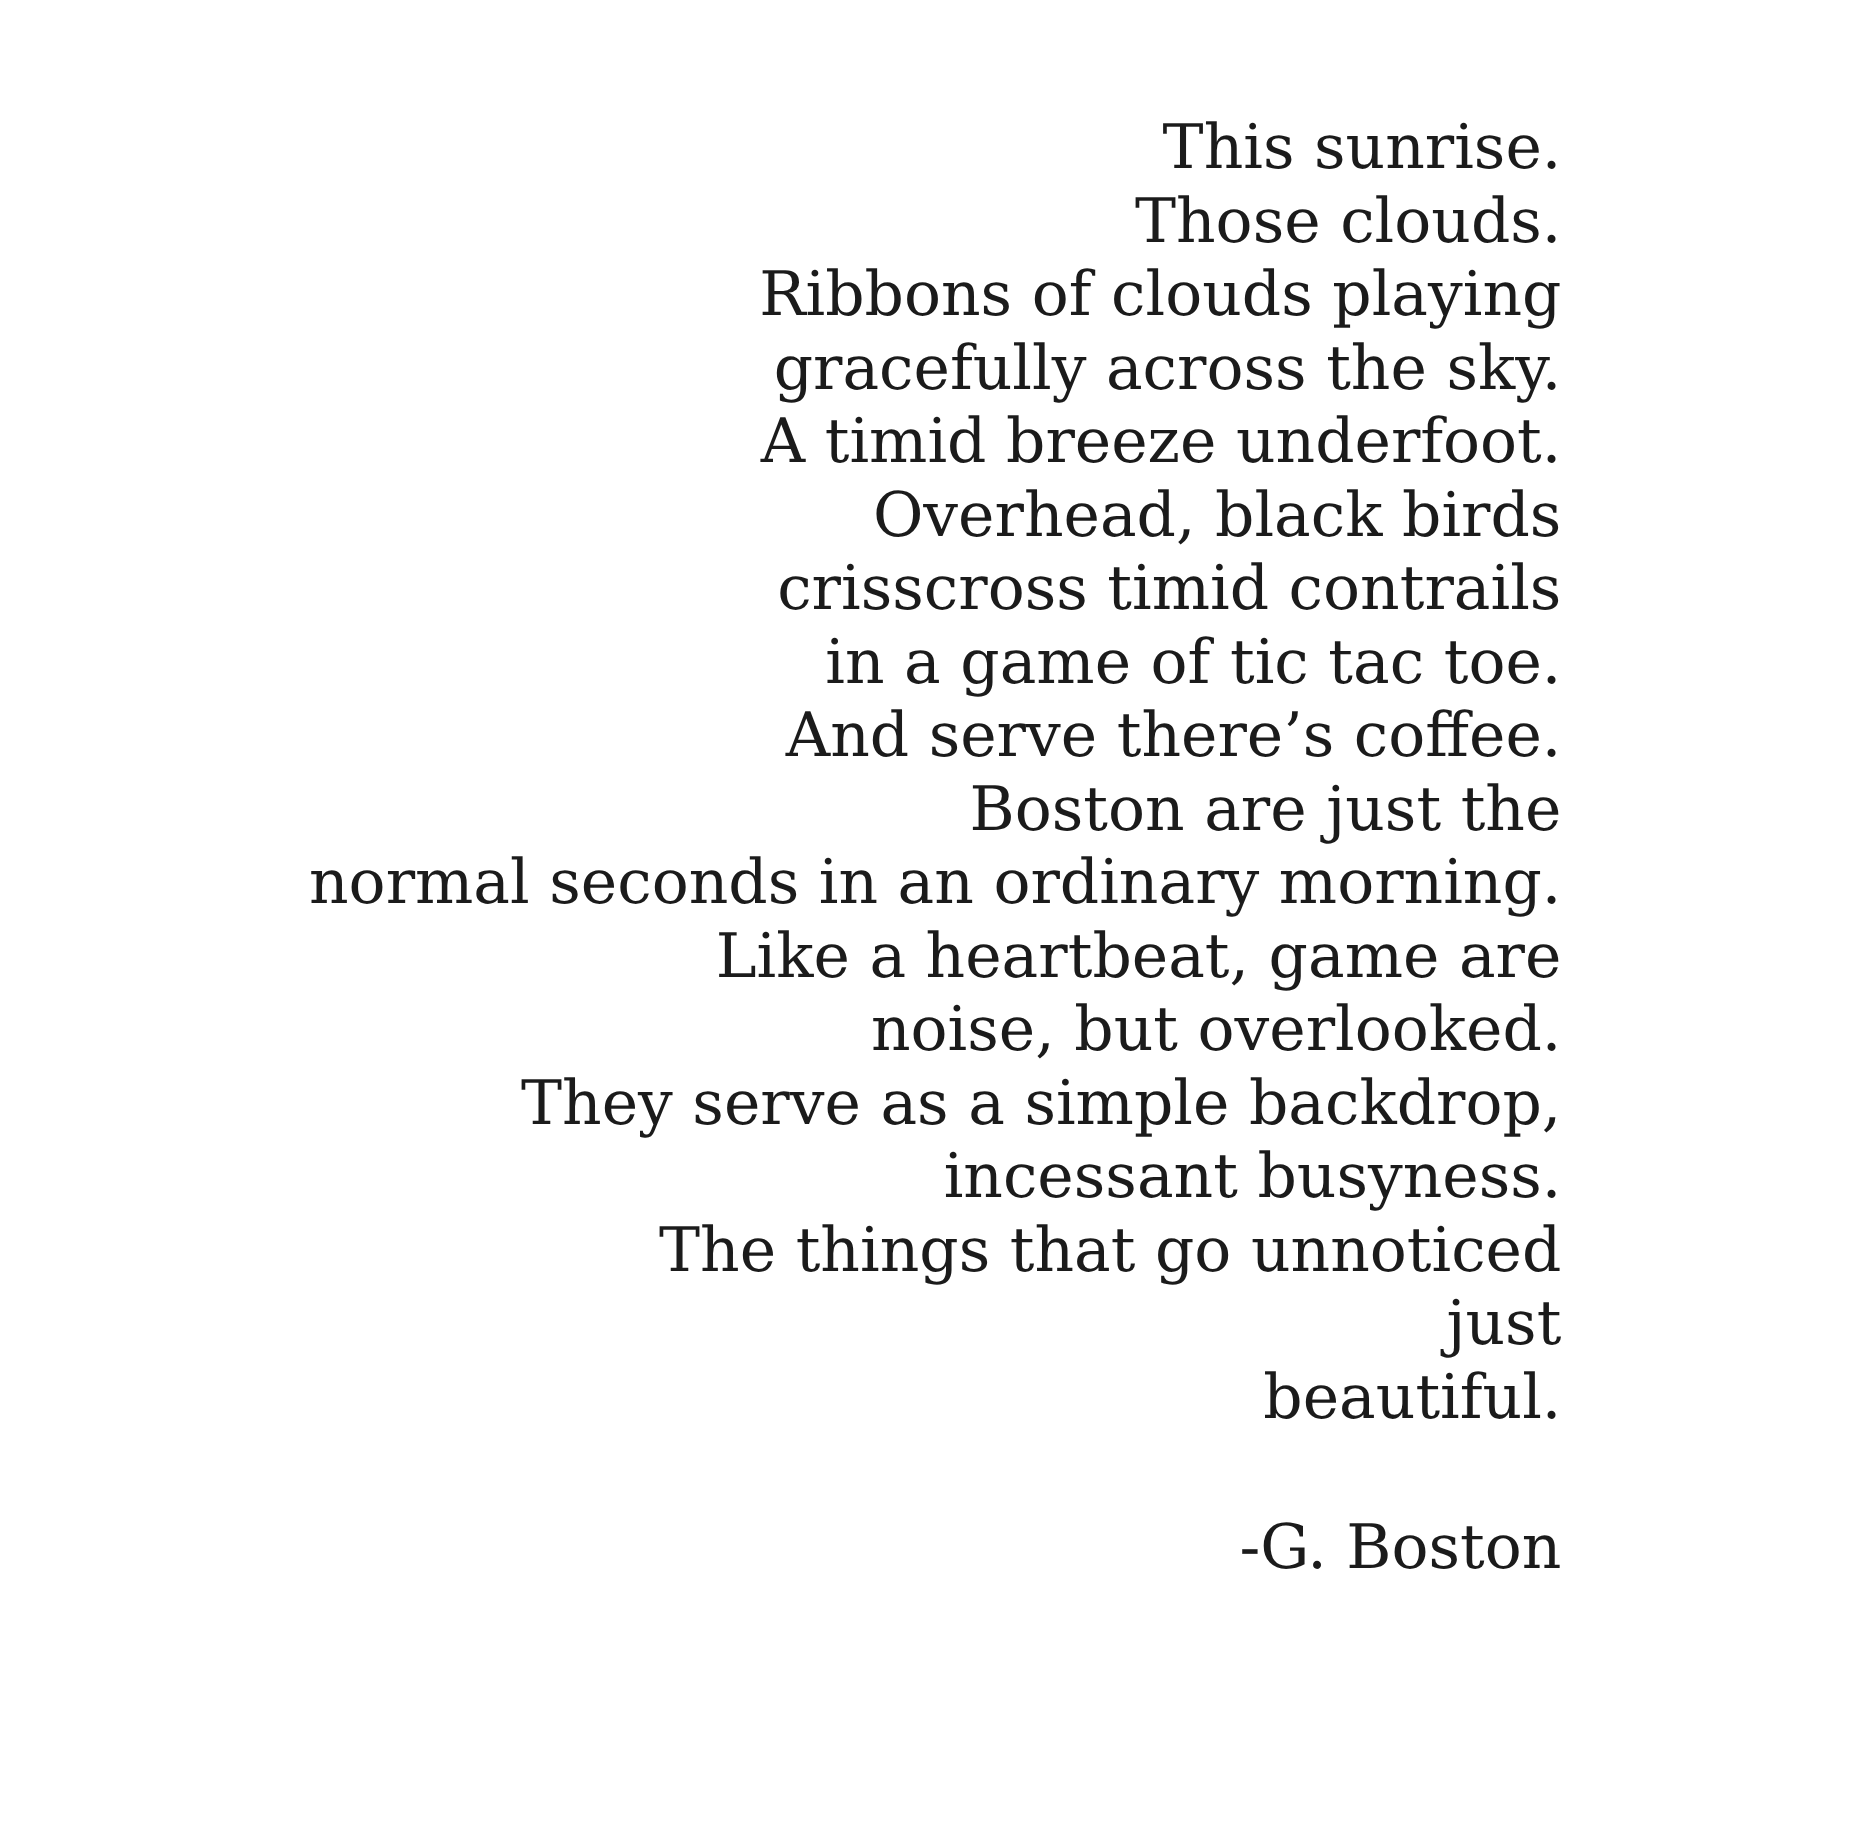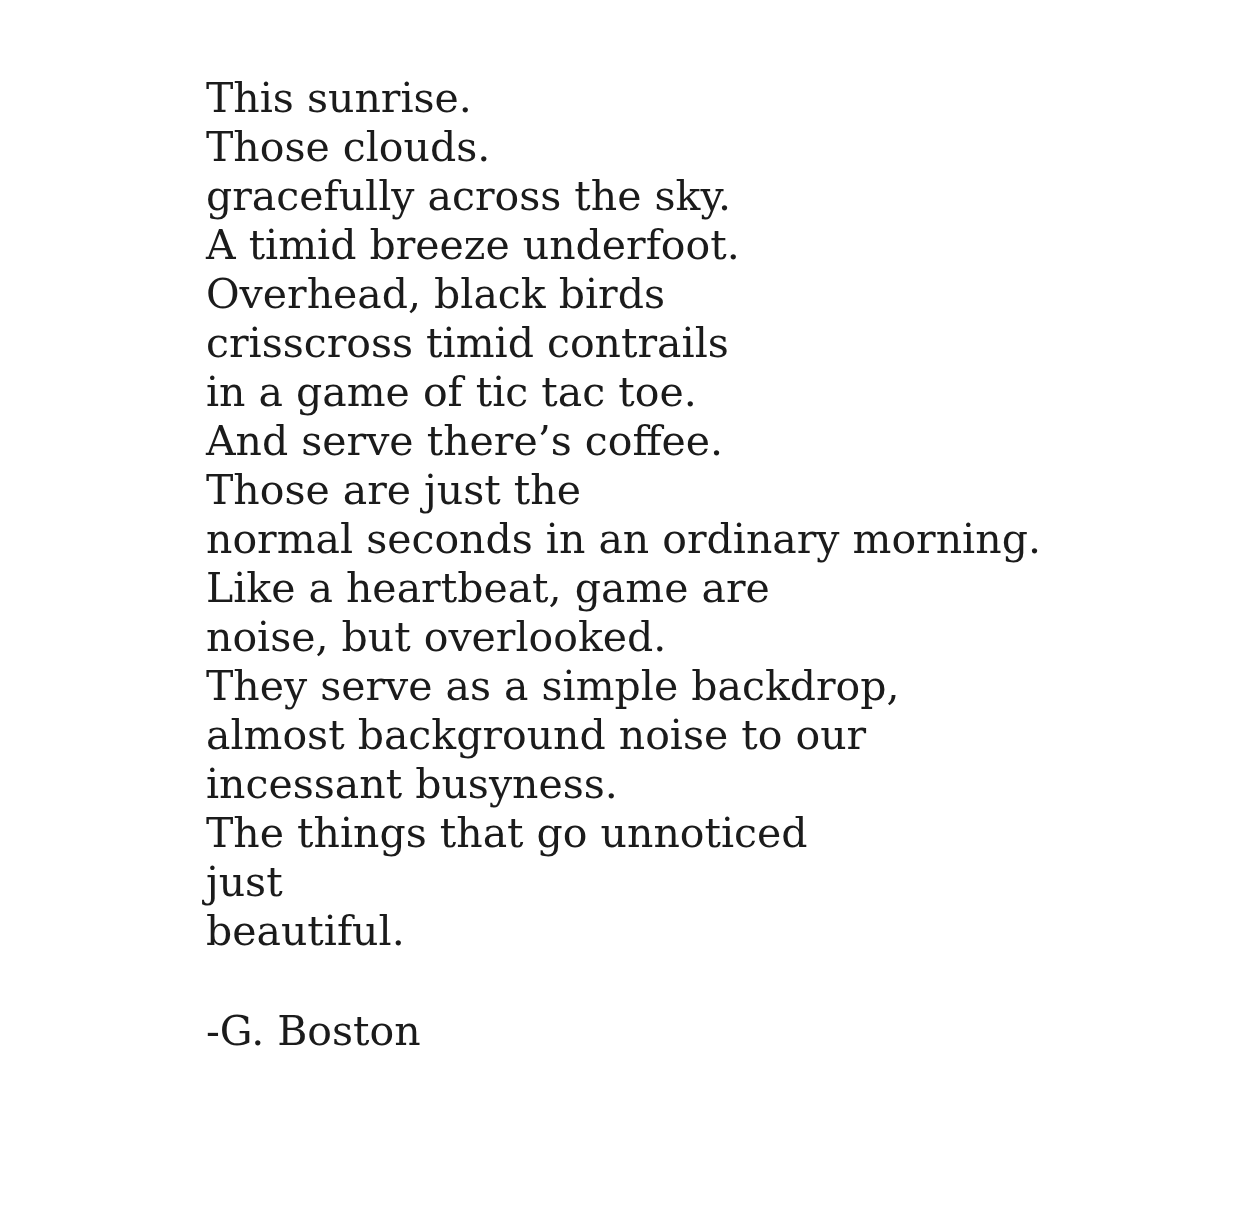--- a/index.html
+++ b/index.html
@@ -13,20 +13,21 @@
     overflow: hidden;
     font-family: "DejaVu Serif", "Liberation Serif", serif;
   }
   .poem-page {
     position: absolute;
     left: 0;
     top: 0;
     width: 1242px;
     height: 1216px;
     background: #ffffff;
+    text-align: right;
   }
   .poem-block {
     position: absolute;
     left: 206px;
     top: 74px;
     color: #1b1b1b;
     font-size: 41px;
     line-height: 49px;
     white-space: nowrap;
     letter-spacing: 0px;
@@ -39,31 +40,31 @@
     height: 49px;
   }
 </style>
 </head>
 <body>
 
 <div class="poem-page">
   <div class="poem-block">
     <div class="poem-line">This sunrise.</div>
     <div class="poem-line">Those clouds.</div>
+    <div class="poem-line">Ribbons of clouds playing</div>
     <div class="poem-line">gracefully across the sky.</div>
     <div class="poem-line">A timid breeze underfoot.</div>
     <div class="poem-line">Overhead, black birds</div>
     <div class="poem-line">crisscross timid contrails</div>
     <div class="poem-line">in a game of tic tac toe.</div>
     <div class="poem-line">And serve there’s coffee.</div>
-    <div class="poem-line">Those are just the</div>
+    <div class="poem-line">Boston are just the</div>
     <div class="poem-line">normal seconds in an ordinary morning.</div>
     <div class="poem-line">Like a heartbeat, game are</div>
     <div class="poem-line">noise, but overlooked.</div>
     <div class="poem-line">They serve as a simple backdrop,</div>
-    <div class="poem-line">almost background noise to our</div>
     <div class="poem-line">incessant busyness.</div>
     <div class="poem-line">The things that go unnoticed</div>
     <div class="poem-line">just</div>
     <div class="poem-line">beautiful.</div>
     <div class="poem-signature">-G. Boston</div>
   </div>
 </div>
 
 </body></html>

